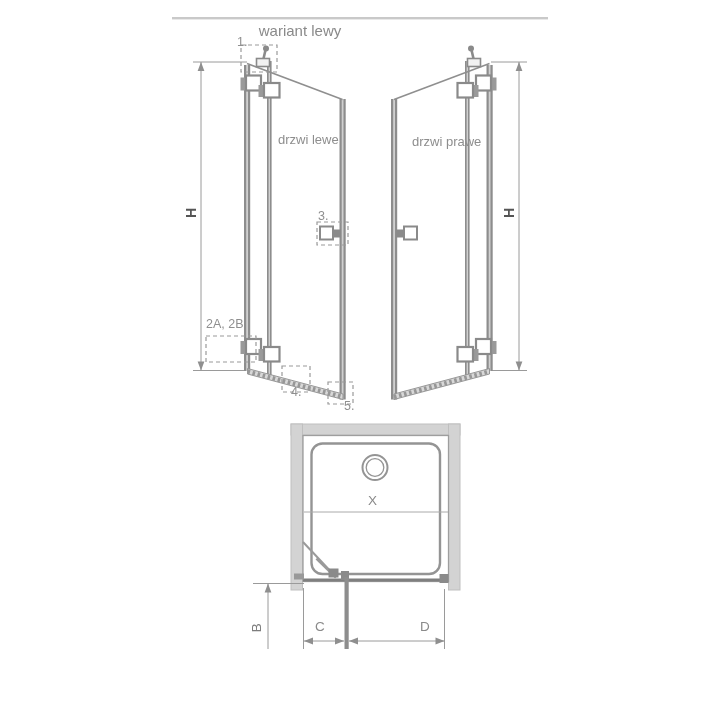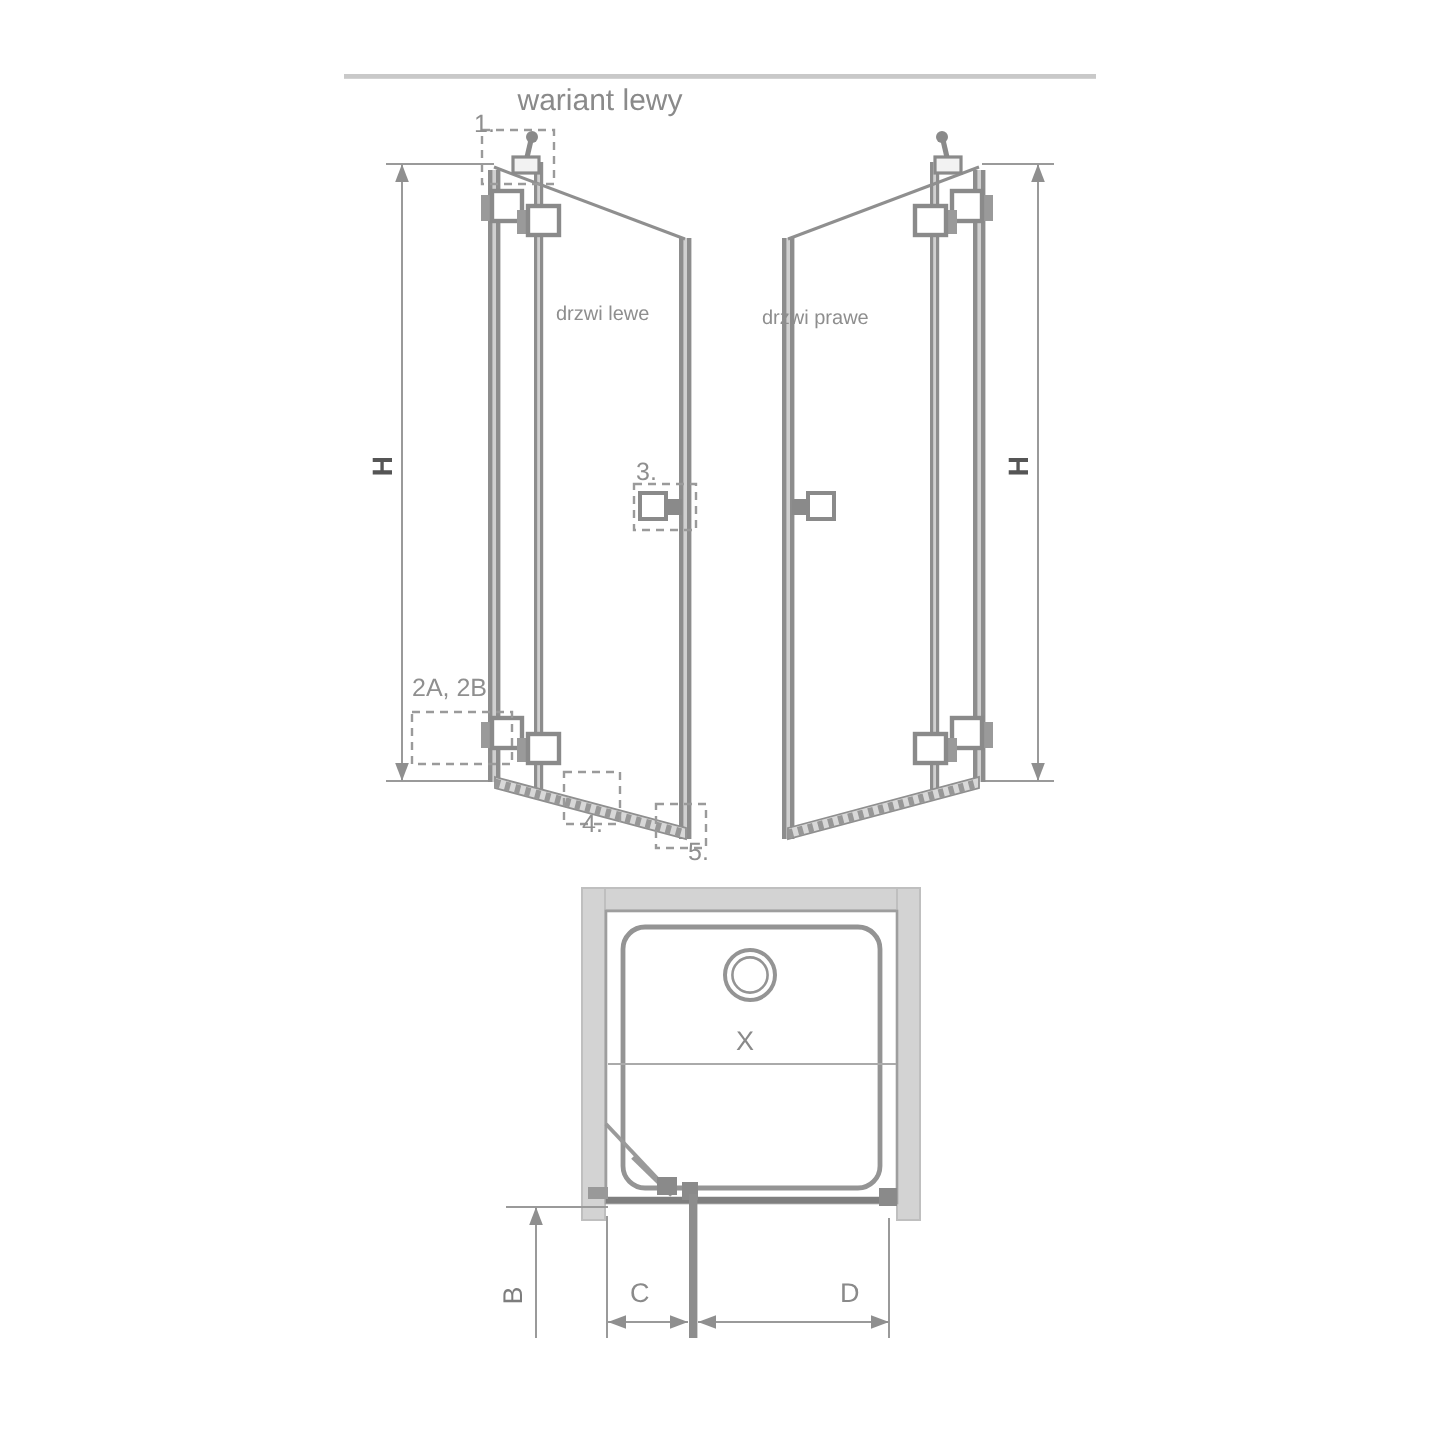--- a/index.html
+++ b/index.html
@@ -1,21 +1,21 @@
 <!DOCTYPE html>
 <html><head>
 <meta charset="utf-8">
 <style>
   html,body{margin:0;padding:0;background:#ffffff;}
   #stage{position:relative;width:720px;height:649px;background:#ffffff;overflow:hidden;
-         font-family:"Liberation Sans", sans-serif;margin-top:20px;}
+         font-family:"Liberation Sans", sans-serif;}
   #drawing{position:absolute;left:0;top:0;width:720px;height:720px;}
   .lbl{position:absolute;color:#8a8a8a;font-size:13px;line-height:1;white-space:nowrap;}
   .lbl-variant{font-size:15px;color:#8a8a8a;width:140px;text-align:center;}
-  .lbl-door{font-size:10px;color:#8e8e8e;}
+  .lbl-door{font-size:13px;color:#8e8e8e;}
   .lbl-callout{font-size:12.5px;color:#8f8f8f;}
   .lbl-dim{font-size:13.5px;color:#8a8a8a;}
   .lbl-h{font-size:14px;color:#555555;font-weight:bold;transform:rotate(-90deg);transform-origin:center;}
   .lbl-b{font-size:13.5px;color:#7d7d7d;transform:rotate(-90deg);transform-origin:center;}
 </style>
 </head>
 <body>
 
 <div id="stage">
 
@@ -202,21 +202,21 @@
         <line x1="349" y1="641" x2="444.5" y2="641" stroke="#9a9a9a" stroke-width="1"></line>
         <polygon points="349,641 358,637.6 358,644.4" fill="#8f8f8f"></polygon>
         <polygon points="444.5,641 435.5,637.6 435.5,644.4" fill="#8f8f8f"></polygon>
       </g>
     </g>
   </svg>
 
   <div class="lbl lbl-variant" style="left:230px;top:23px;">wariant lewy</div>
 
   <div class="lbl lbl-door" style="left:278px;top:133px;">drzwi lewe</div>
-  <div class="lbl lbl-door" style="left:381px;top:135px;">drzwi prawe</div>
+  <div class="lbl lbl-door" style="left:412px;top:135px;">drzwi prawe</div>
 
   <div class="lbl lbl-callout" style="left:237px;top:36px;">1.</div>
   <div class="lbl lbl-callout" style="left:206px;top:318px;">2A, 2B</div>
   <div class="lbl lbl-callout" style="left:318px;top:210px;">3.</div>
   <div class="lbl lbl-callout" style="left:291px;top:386px;">4.</div>
   <div class="lbl lbl-callout" style="left:344px;top:400px;">5.</div>
 
   <div class="lbl lbl-h" style="left:186px;top:206px;">H</div>
   <div class="lbl lbl-h" style="left:504px;top:206px;">H</div>
 

